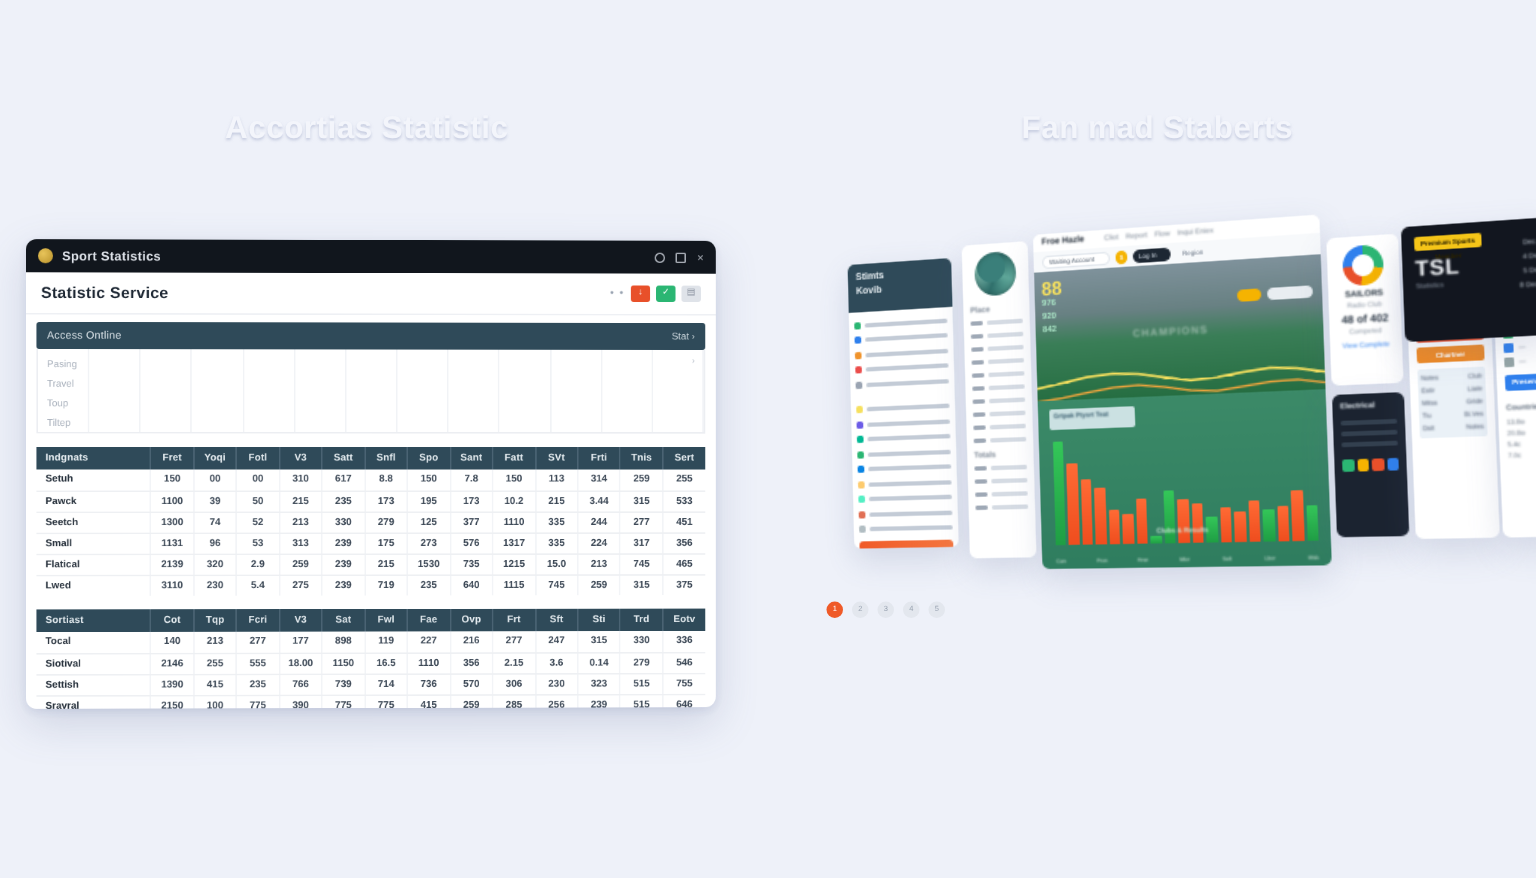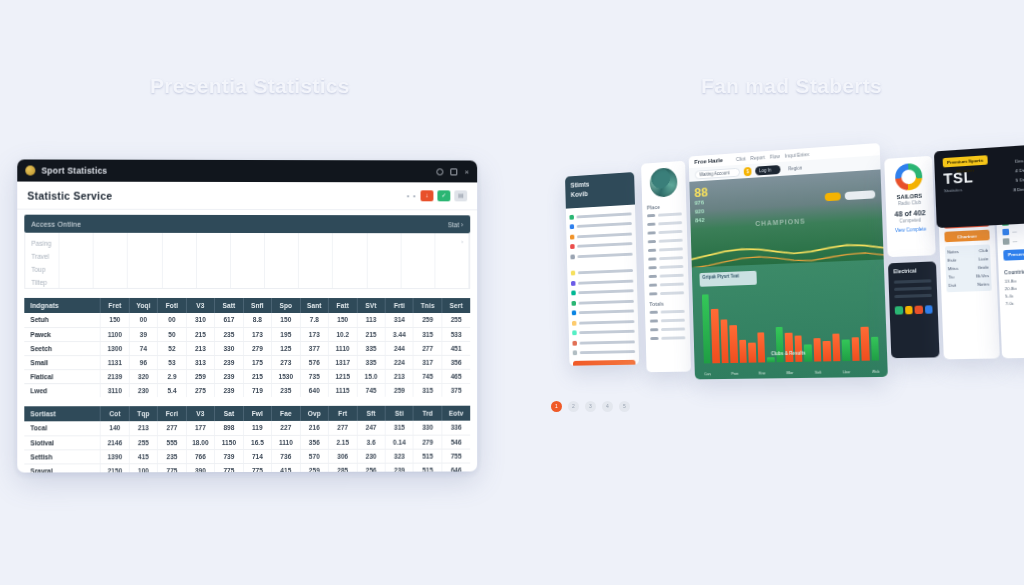--- a/index.html
+++ b/index.html
@@ -15,21 +15,21 @@
     position: absolute;
     font-size: 21px;
     font-weight: 700;
     color: #f3f5fb;
     text-shadow: 0 1px 2px rgba(160,170,200,.55);
     letter-spacing: .3px;
     filter: blur(.4px);
     white-space: nowrap;
   }
   #title-left  { left: 150px; top: 74px; }
-  #title-right { left: 701px; top: 74px; }
+  #title-right { left: 681px; top: 74px; }
 
   
   .window {
     position: absolute;
     left: 18px; top: 160px;
     width: 460px; height: 312px;
     border-radius: 7px;
     background: #ffffff;
     box-shadow: 0 10px 28px rgba(90,105,150,.22), 0 2px 6px rgba(90,105,150,.14);
     overflow: hidden;
@@ -322,21 +322,21 @@
   .pager { position:absolute; left:551px; top:401px; display:flex; gap:6px; align-items:center; }
   .pg {
     width:11px; height:11px; border-radius:50%; background:#e3e7ee;
     font-size:5px; color:#9aa4b2; text-align:center; line-height:11px; filter: blur(.3px);
   }
   .pg.active { background:#ef5a28; color:#fff; }
 </style>
 </head>
 <body>
 
-<div class="section-title" id="title-left">Presentia Statistics</div>
+<div class="section-title" id="title-left">Accortias Statistic</div>
 <div class="section-title" id="title-right">Fan mad Staberts</div>
 
 <div class="window">
 
   <div class="titlebar">
     <span class="tb-logo"></span>
     <span class="tb-title">Sport Statistics</span>
     <span class="tb-controls">
       <span class="tb-ctl ctl-min"></span>
       <span class="tb-ctl ctl-max"></span>

